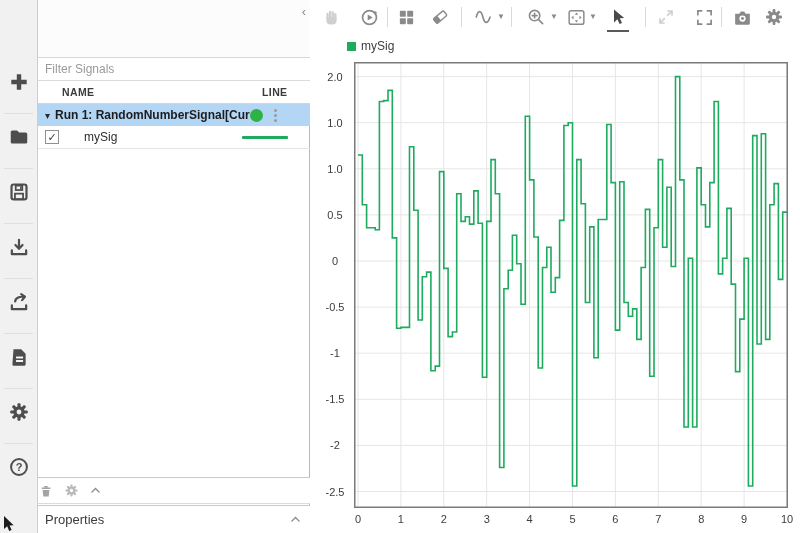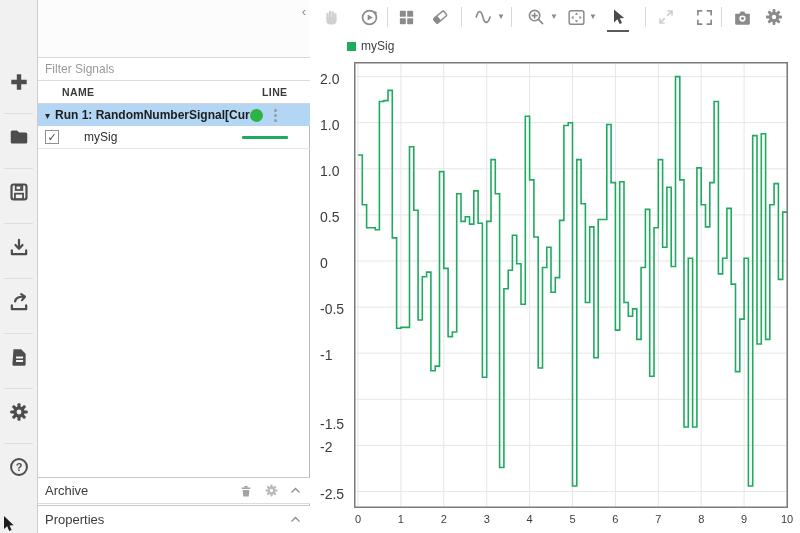--- a/index.html
+++ b/index.html
@@ -52,21 +52,21 @@
   .tool-btn { position:absolute; top:4px; width:26px; height:26px; display:flex; align-items:center; justify-content:center; cursor:pointer; border-radius:2px; }
   .tool-btn.selected::after { content:""; position:absolute; left:2px; right:2px; bottom:-2px; height:2px; background:#5a5a5a; }
   .tool-sep { position:absolute; top:7px; width:1px; height:20px; background:#d9d9d9; }
   .caret { position:absolute; top:12px; font-size:8px; color:#8a8a8a; cursor:pointer; }
 
   .legend { position:absolute; left:36px; top:39px; display:flex; align-items:center; gap:5px; }
   .legend-swatch { width:9px; height:9px; }
   .legend-label { font-size:12px; color:#3d3d3d; }
 
   #plot-box { position:absolute; left:43px; top:62px; width:434px; height:446px; }
-  .ytick { position:absolute; width:30px; left:9px; text-align:left; font-size:14px; color:#3c3c3c; }
+  .ytick { position:absolute; width:30px; left:9px; text-align:center; font-size:11px; color:#3c3c3c; }
   .xtick { position:absolute; width:30px; top:513px; text-align:center; font-size:11px; color:#3c3c3c; }
 
   .cursor-ghost { position:absolute; left:2px; top:516px; }
 </style>
 </head>
 <body>
 
 <div id="stage">
 
   <div id="left-strip" class="abs">
@@ -166,21 +166,20 @@
         </span>
     </div>
 
     <div class="sig-row">
       <span class="checkbox">✓</span>
       <span class="sig-label">mySig</span>
       <span class="line-swatch" id="sig-swatch" style="background: rgb(30, 170, 95);"></span>
     </div>
 
     <div class="section" id="archive-section">
-      <span class="s-label">Archive</span>
       <span class="s-icons">
         <svg width="16" height="16" viewBox="0 0 20 20">
             <g fill="#a3a3a3">
               <rect x="7.6" y="3.6" width="4.8" height="2.2" rx="1"></rect>
               <rect x="4.6" y="5.6" width="10.8" height="1.9"></rect>
               <path d="M5.8 8.6h8.4l-.8 8.4H6.6z"></path>
             </g>
           </svg>
         <svg width="15" height="15" viewBox="0 0 20 20">
             <g fill="#b9b9b9">
@@ -347,21 +346,21 @@
         <rect x="0.75" y="0.75" width="432.5" height="444.5" fill="none" stroke="#7a7a7a" stroke-width="1.5"></rect>
       </svg>
     <div id="yticks">
         <div class="ytick abs" style="top: 70.6px;">2.0</div>
         <div class="ytick abs" style="top: 116.7px;">1.0</div>
         <div class="ytick abs" style="top: 162.8px;">1.0</div>
         <div class="ytick abs" style="top: 208.9px;">0.5</div>
         <div class="ytick abs" style="top: 255px;">0</div>
         <div class="ytick abs" style="top: 301.1px;">-0.5</div>
         <div class="ytick abs" style="top: 347.2px;">-1</div>
-        <div class="ytick abs" style="top: 393.3px; margin-top: 23px;">-1.5</div>
+        <div class="ytick abs" style="top: 393.3px;">-1.5</div>
         <div class="ytick abs" style="top: 439.4px;">-2</div>
         <div class="ytick abs" style="top: 485.5px;">-2.5</div>
       </div>
     <div id="xticks">
         <div class="xtick abs" style="left: 32px;">0</div>
         <div class="xtick abs" style="left: 74.9px;">1</div>
         <div class="xtick abs" style="left: 117.8px;">2</div>
         <div class="xtick abs" style="left: 160.7px;">3</div>
         <div class="xtick abs" style="left: 203.6px;">4</div>
         <div class="xtick abs" style="left: 246.5px;">5</div>

